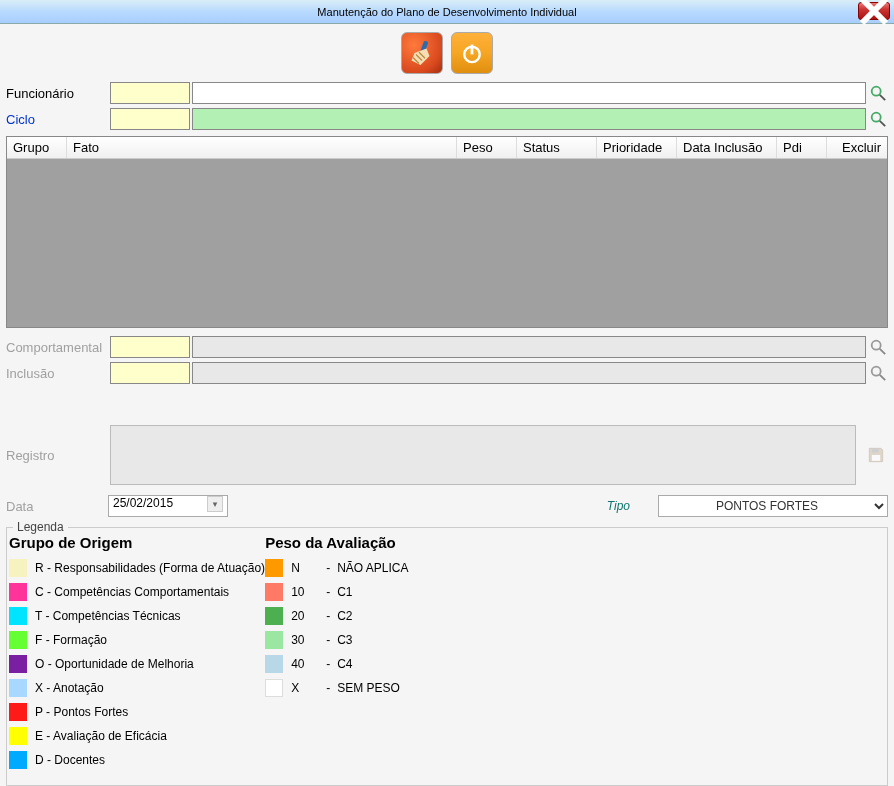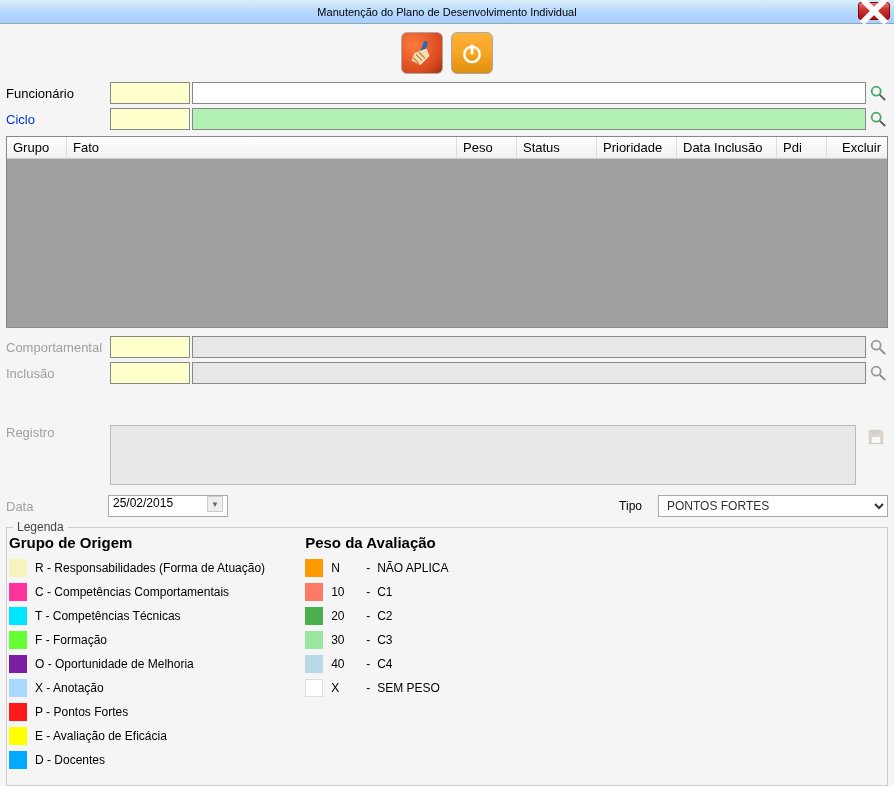--- a/index.html
+++ b/index.html
@@ -44,26 +44,26 @@
 .grid-body { flex: 1; background: #a0a0a0; }
 
 .textarea-field { flex: 1; height: 60px; border: 1px solid #bbb; background: #e8e8e8; resize: none; padding: 4px; }
 
 .save-icon { width: 24px; height: 24px; margin-left: 6px; display:flex; align-items:center; justify-content:center; cursor:pointer; opacity:0.5; }
 .save-icon svg { width: 20px; height: 20px; }
 
 .bottom-row { display: flex; align-items: center; margin: 10px 0 4px 0; }
 .date-picker { width: 120px; height: 22px; border: 1px solid #aaa; background: #fff; display: flex; align-items: flex-start; padding: 0 4px; justify-content: space-between; }
 .date-drop { width: 16px; height: 16px; background: #eee; border: 1px solid #ccc; display:flex; align-items:center; justify-content:center; font-size:9px; color:#666; }
-.tipo-label { margin-left: auto; margin-right: 16px; color: #000000; }
-.tipo-select { width: 230px; height: 22px; border: 1px solid #aaa; background: #fff; padding: 0 4px; color: #333; }
+.tipo-label { margin-left: auto; margin-right: 28px; color: #0f766e; font-style: italic; }
+.tipo-select { width: 230px; height: 22px; border: 1px solid #aaa; background: #fff; padding: 0 4px; color: #333; text-align: center; }
 
 .legend-box { border: 1px solid #ccc; background: #f5f5f5; padding: 6px 10px 10px 2px; margin-top: 10px; position: relative; }
 .legend-title-tab { position: absolute; top: -8px; left: 6px; background: #f5f5f5; padding: 0 4px; font-size: 12px; color: #444; }
-.legend-cols { display: flex; gap: 40px; }
+.legend-cols { display: flex; }
 .legend-col h3 { font-size: 15px; font-weight: bold; margin-bottom: 8px; }
 .legend-item { display: flex; align-items: center; margin-bottom: 6px; font-size: 13px; }
 .swatch { width: 18px; height: 18px; margin-right: 8px; }
 .peso-item { display: flex; align-items: center; margin-bottom: 6px; font-size: 13px; }
 .peso-item .sw { width: 18px; height: 18px; margin-right: 8px; }
 .peso-item .code { width: 28px; }
 .peso-item .dash { width: 18px; text-align:center; }
 </style>
 </head>
 <body>
@@ -150,21 +150,21 @@
     <input class="code-input gray" style="">
     <input class="text-input disabled" disabled="" style="">
     <div class="search-icon">
       <svg viewBox="0 0 20 20">
           <circle cx="8" cy="8" r="5" fill="none" stroke="#999" stroke-width="2"></circle>
           <line x1="12" y1="12" x2="18" y2="18" stroke="#888" stroke-width="2"></line>
         </svg>
     </div>
   </div>
 
-  <div class="form-row" style="align-items:flex-start;margin-top:41px;">
+  <div class="form-row" style="align-items:center;margin-top:41px;">
     <div class="form-label gray">Registro</div>
     <textarea class="textarea-field" disabled="" style=""></textarea>
     <div class="save-icon">
       <svg viewBox="0 0 24 24">
           <path d="M4 4 h14 l2 2 v14 h-16 Z" fill="#c8b8a0" stroke="#a89878"></path>
           <rect x="7" y="4" width="8" height="5" fill="#aaa"></rect>
           <rect x="7" y="12" width="10" height="7" fill="#fff"></rect>
         </svg>
     </div>
   </div>

